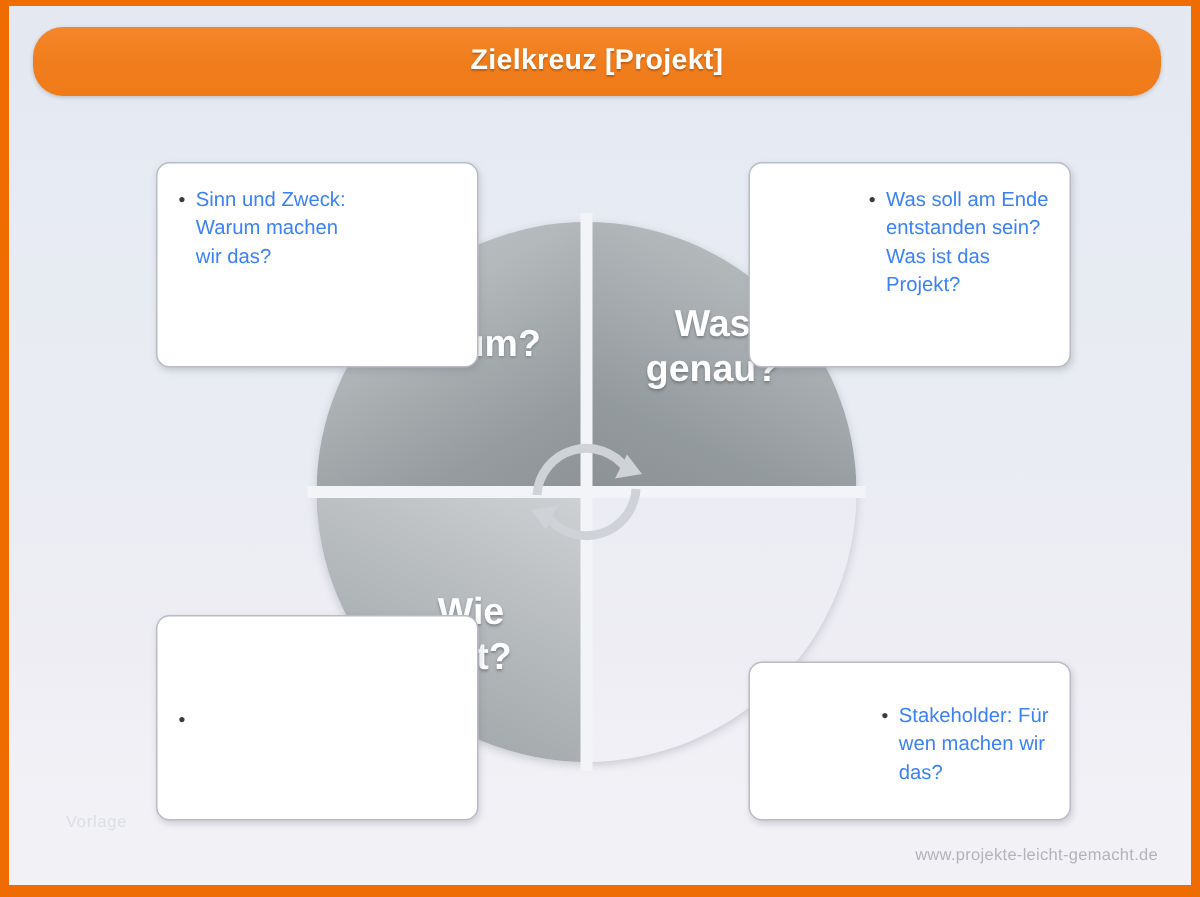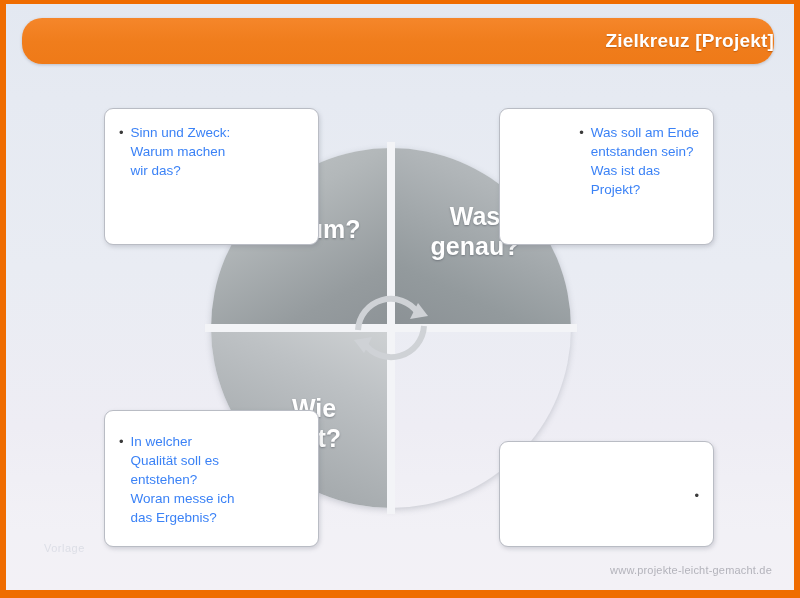--- a/index.html
+++ b/index.html
@@ -38,21 +38,21 @@
     position: absolute;
     left: 16px;
     top: 14px;
     width: 752px;
     height: 46px;
     border-radius: 20px;
     background: linear-gradient(180deg, #f5862a 0%, #f07d1c 52%, #ef7a18 100%);
     box-shadow: 0 1px 3px rgba(90,90,110,0.30);
     display: flex;
     align-items: center;
-    justify-content: flex-end;
+    justify-content: center;
   }
   #title-text {
     color: #ffffff;
     font-size: 19px;
     font-weight: bold;
     letter-spacing: 0.2px;
     text-shadow: 0 1px 1px rgba(140,60,0,0.45);
   }
 
   
@@ -241,31 +241,29 @@
         <span class="callout-text">Was soll am Ende
 entstanden sein?
 Was ist das
 Projekt?</span>
       </div>
     </div>
 
     <div class="callout" id="box-bl">
       <div class="callout-inner">
         <span class="bullet">•</span>
-        <span class="callout-text">In welcher
-Qualität soll es
-entstehen?
-Woran messe ich
-das Ergebnis?</span>
       </div>
     </div>
 
     <div class="callout" id="box-br">
       <div class="callout-inner">
         <span class="bullet">•</span>
+        <span class="callout-text">Stakeholder: Für
+wen machen wir
+das?</span>
       </div>
     </div>
 
     <div id="watermark">Vorlage</div>
     <div id="site-url">www.projekte-leicht-gemacht.de</div>
 
   </div>
 </div>
 
 </body></html>

